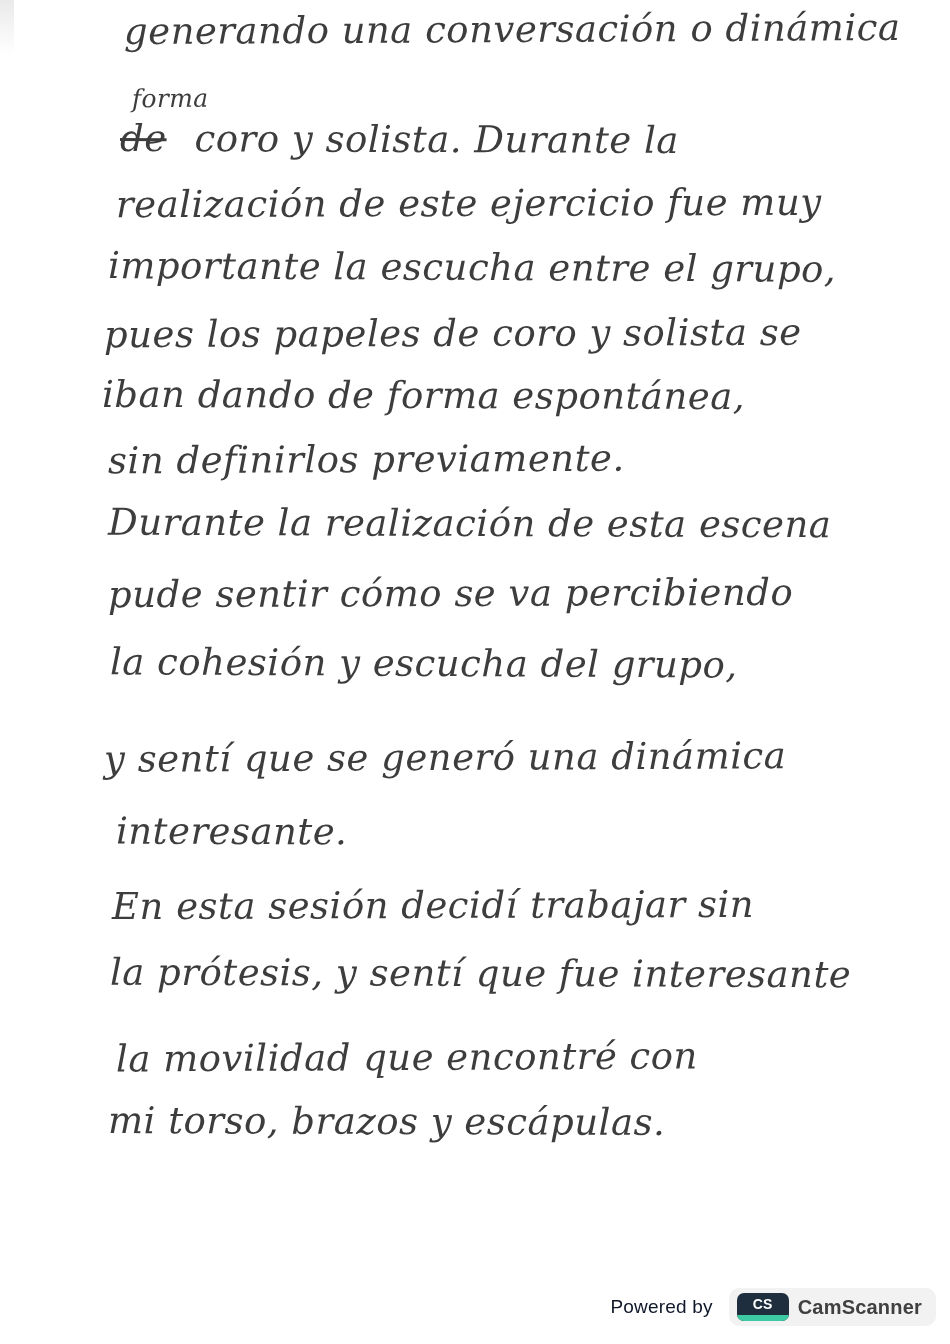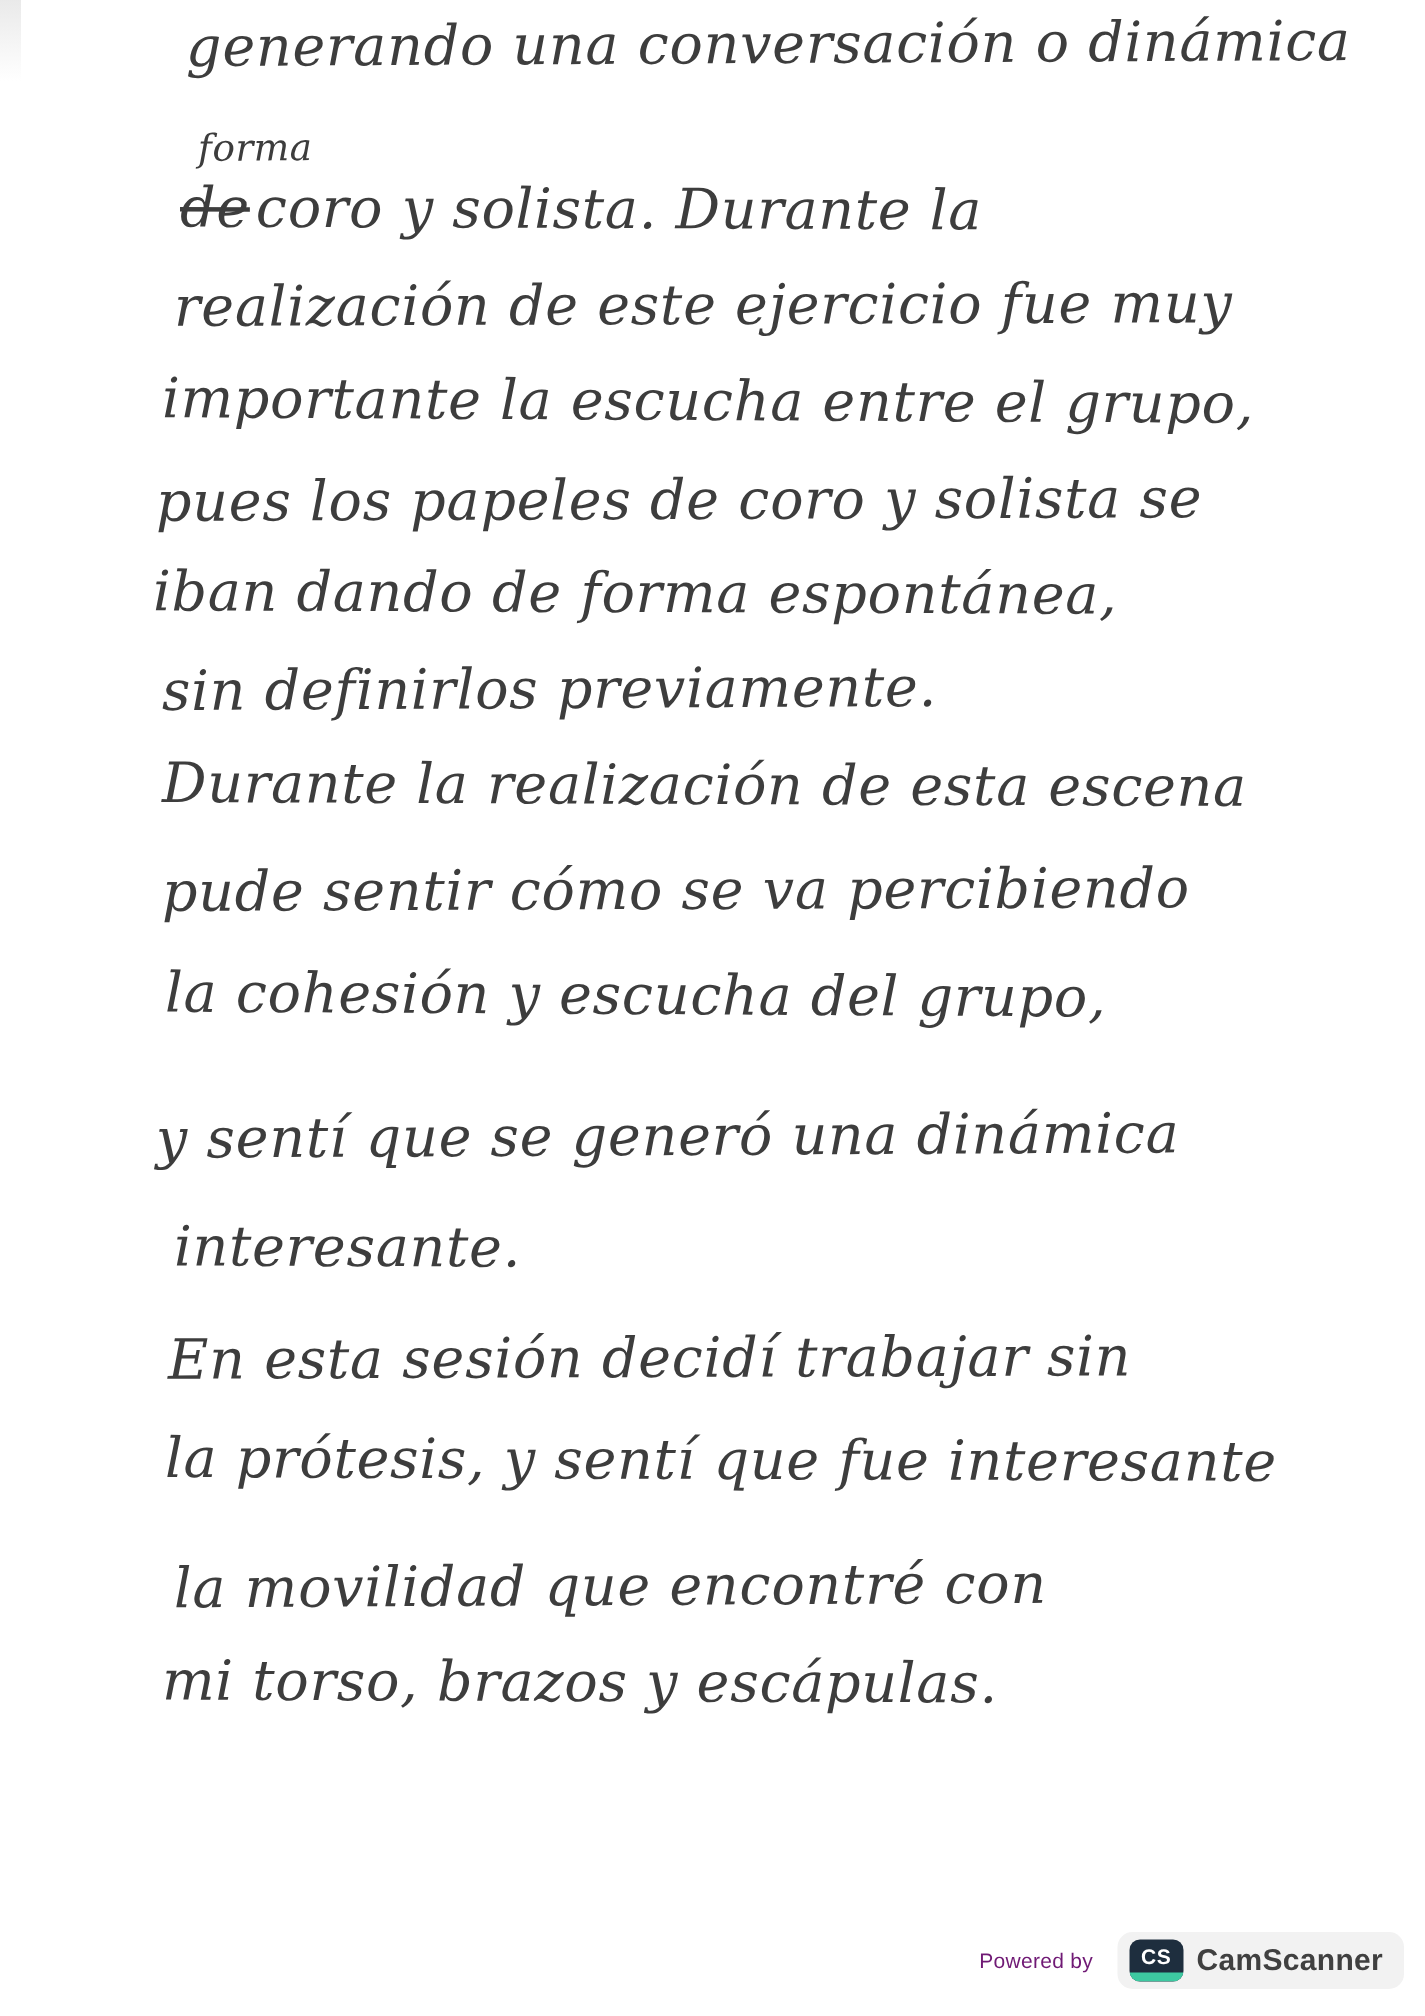--- a/index.html
+++ b/index.html
@@ -30,21 +30,21 @@
     letter-spacing: .5px;
     white-space: nowrap;
     line-height: 1.2;
   }
   .insert {
     font-size: 25px;
     letter-spacing: .3px;
   }
   .struck {
     text-decoration: line-through;
-    margin-right: 4px;
+    margin-right: 28px;
   }
   
   .p0  { top: 8px;    left: 124px; transform: rotate(-0.3deg); }
   .pin { top: 84px;   left: 132px; transform: rotate(-0.5deg); }
   .p1  { top: 118px;  left: 120px; transform: rotate(0.2deg); }
   .p2  { top: 182px;  left: 116px; transform: rotate(-0.2deg); }
   .p3  { top: 246px;  left: 108px; transform: rotate(0.3deg); }
   .p4  { top: 312px;  left: 104px; transform: rotate(-0.2deg); }
   .p5  { top: 374px;  left: 102px; transform: rotate(0.2deg); }
   .p6  { top: 438px;  left: 108px; transform: rotate(-0.3deg); }
@@ -62,35 +62,35 @@
   .footer {
     position: absolute;
     right: 14px;
     bottom: 18px;
     display: flex;
     align-items: center;
     gap: 16px;
     font-family: "Liberation Sans", sans-serif;
   }
   .powered {
-    color: #701a75;
-    font-size: 14px;
+    color: #0f172a;
+    font-size: 19px;
     letter-spacing: .2px;
   }
   .badge {
     background: #f2f2f2;
     border-radius: 10px;
     padding: 5px 14px 5px 8px;
     display: flex;
     align-items: center;
     gap: 9px;
   }
   .cs-icon {
     position: relative;
-    width: 36px;
+    width: 52px;
     height: 28px;
     background: #1e2e3e;
     border-radius: 7px;
     overflow: hidden;
     display: flex;
     justify-content: center;
     flex-shrink: 0;
   }
   .cs-icon .cs-letters {
     color: #ffffff;

